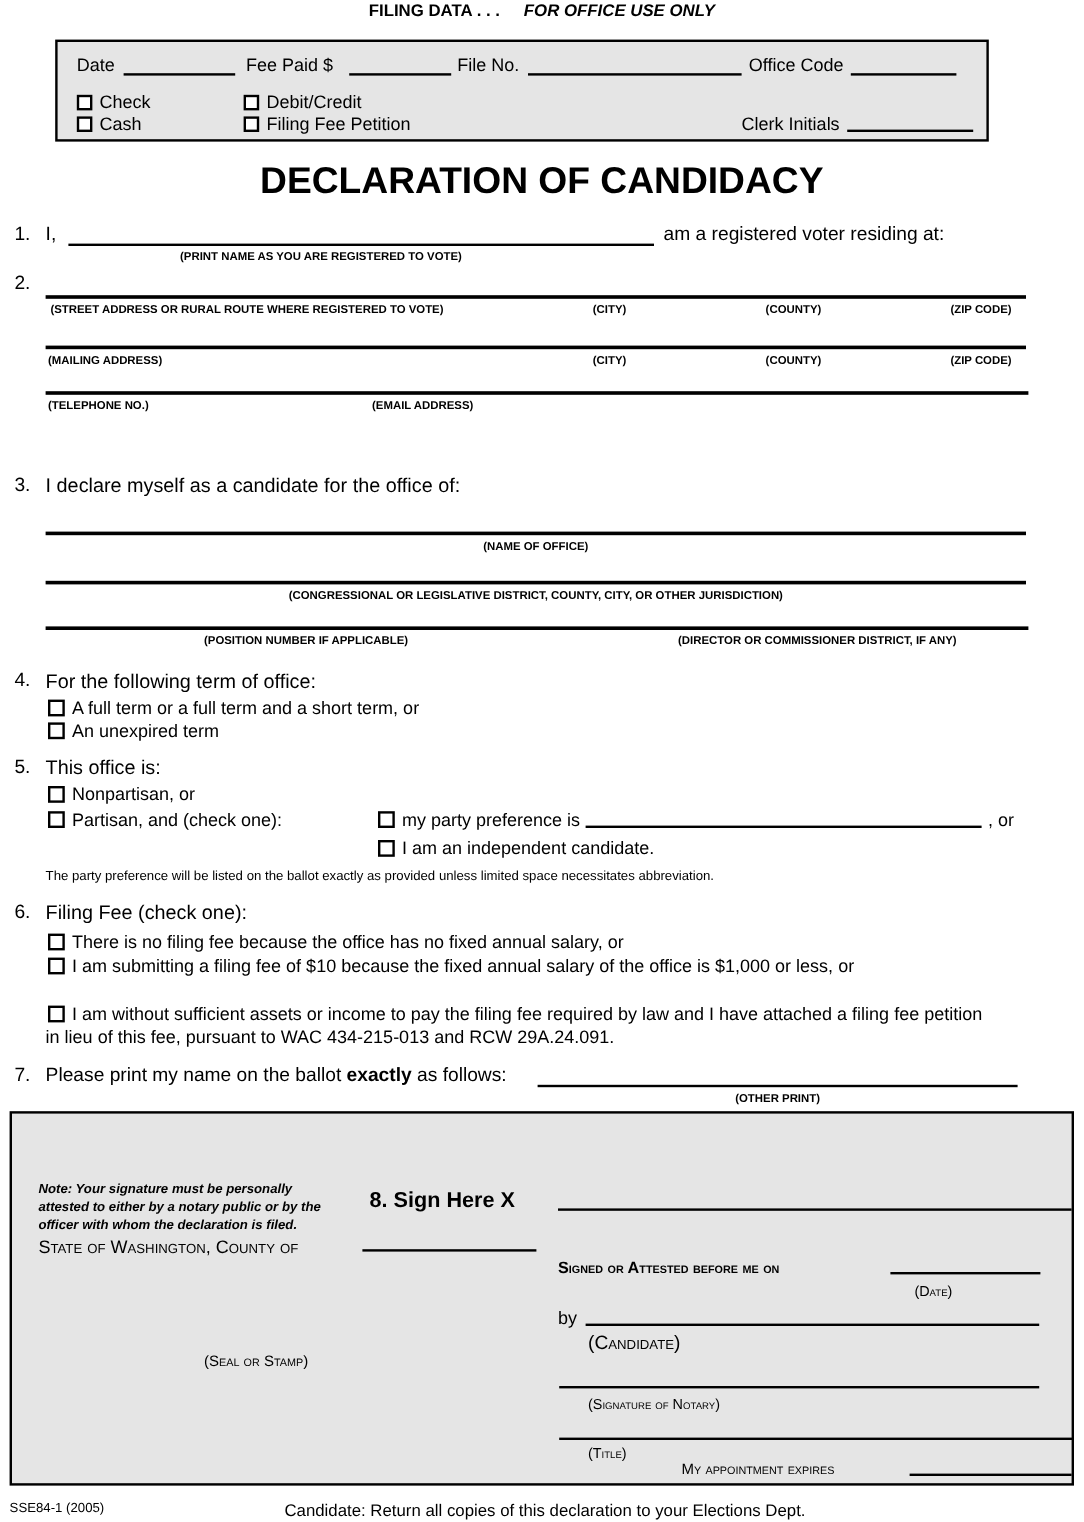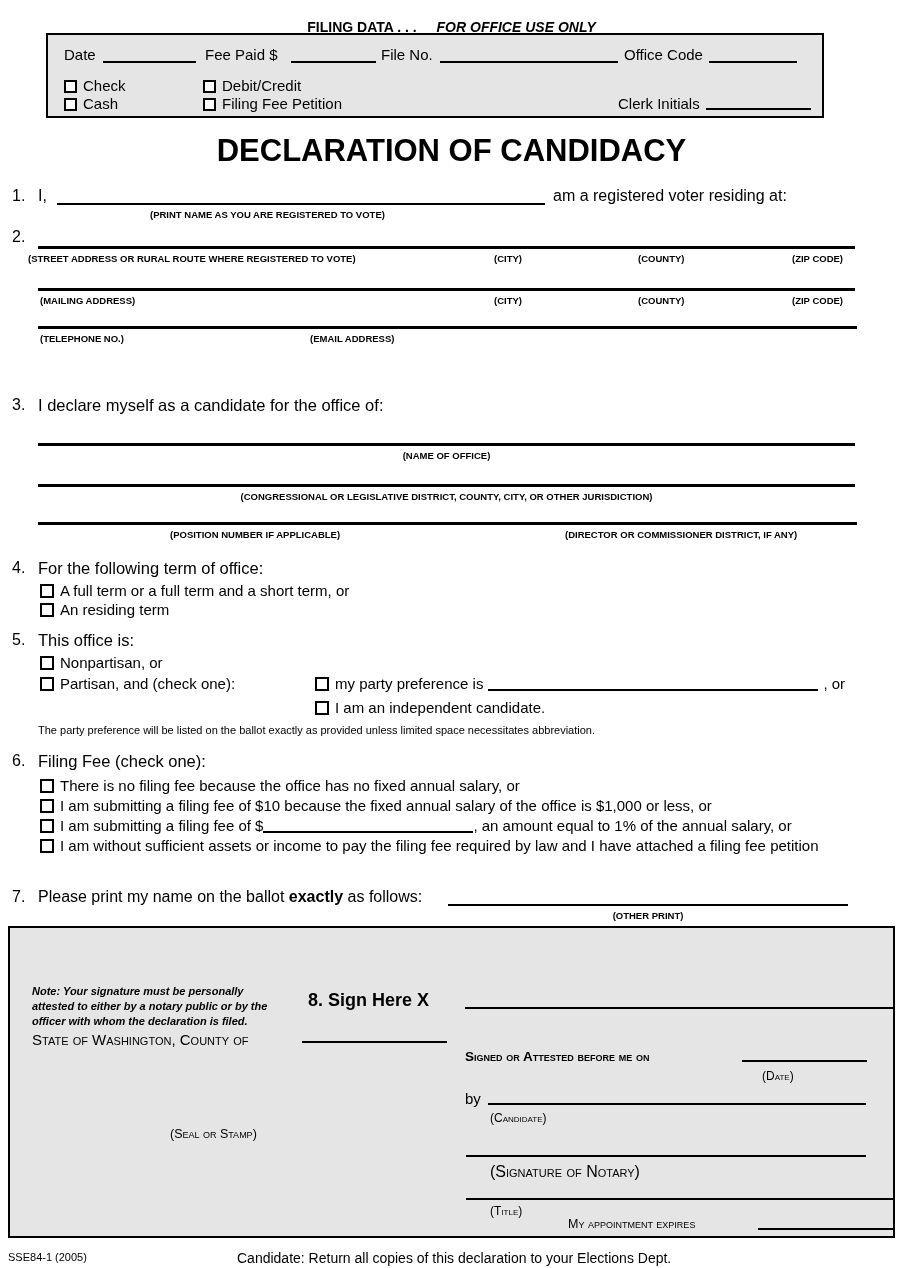--- a/index.html
+++ b/index.html
@@ -24,21 +24,21 @@
   .ital { font-style:italic; }
   .center { text-align:center; }
   .box  { position:absolute; border:2.5px solid #000; background:#e5e5e5; }
   .para { white-space:normal; line-height:1.35; }
 </style>
 </head>
 <body>
 
 <div class="page">
 
-  <div class="abs center" style="left:0; top:8; width:903px; font-size:14px; font-weight:bold;margin-top:19px;">
+  <div class="abs center" style="left:0; top:8; width:903px; font-size:14px; font-weight:bold;">
     <span>FILING DATA . . .</span>
     <span class="ital" style="margin-left:16px;">FOR OFFICE USE ONLY</span>
   </div>
 
   <div class="box" style="left:46px; top:33px; width:778px; height:85px;">
     <span class="abs t15" style="left:16px; top:11px;">Date</span>
     <span class="blank" style="left:55px; top:11px; width:93px; height:17px;"></span>
     <span class="abs t15" style="left:157px; top:11px;">Fee Paid $</span>
     <span class="blank" style="left:243px; top:11px; width:85px; height:17px;"></span>
     <span class="abs t15" style="left:333px; top:11px;">File No.</span>
@@ -57,21 +57,21 @@
   <div class="abs center bold" style="left:0; top:133px; width:903px; font-size:31px;">DECLARATION OF CANDIDACY</div>
 
   <span class="abs num" style="left:12px; top:187px;">1.</span>
   <span class="abs t16" style="left:38px; top:187px;">I,</span>
   <span class="blank" style="left:57px; top:187px; width:488px; height:18px;"></span>
   <span class="abs t16" style="left:553px; top:187px;">am a registered voter residing at:</span>
   <span class="abs cap" style="left:150px; top:209px;">(PRINT NAME AS YOU ARE REGISTERED TO VOTE)</span>
 
   <span class="abs num" style="left:12px; top:228px;">2.</span>
   <span class="uline" style="left:38px; top:232px; width:817px; height:17px;"></span>
-  <span class="abs cap" style="left:28px; top:253px;text-align:right;">(STREET ADDRESS OR RURAL ROUTE WHERE REGISTERED TO VOTE)</span>
+  <span class="abs cap" style="left:42px; top:253px;text-align:right;">(STREET ADDRESS OR RURAL ROUTE WHERE REGISTERED TO VOTE)</span>
   <span class="abs cap" style="left:494px; top:253px;">(CITY)</span>
   <span class="abs cap" style="left:638px; top:253px;">(COUNTY)</span>
   <span class="abs cap" style="left:792px; top:253px;">(ZIP CODE)</span>
 
   <span class="uline" style="left:38px; top:274px; width:817px; height:17px;"></span>
   <span class="abs cap" style="left:40px; top:295px;">(MAILING ADDRESS)</span>
   <span class="abs cap" style="left:494px; top:295px;">(CITY)</span>
   <span class="abs cap" style="left:638px; top:295px;">(COUNTY)</span>
   <span class="abs cap" style="left:792px; top:295px;">(ZIP CODE)</span>
 
@@ -86,62 +86,62 @@
   <div class="abs cap center" style="left:38px; top:450px; width:817px;">(NAME OF OFFICE)</div>
   <span class="uline" style="left:38px; top:470px; width:817px; height:17px;"></span>
   <div class="abs cap center" style="left:38px; top:491px; width:817px;">(CONGRESSIONAL OR LEGISLATIVE DISTRICT, COUNTY, CITY, OR OTHER JURISDICTION)</div>
   <span class="uline" style="left:38px; top:508px; width:819px; height:17px;"></span>
   <span class="abs cap" style="left:170px; top:529px;">(POSITION NUMBER IF APPLICABLE)</span>
   <span class="abs cap" style="left:565px; top:529px;">(DIRECTOR OR COMMISSIONER DISTRICT, IF ANY)</span>
 
   <span class="abs num" style="left:12px; top:559px;">4.</span>
   <span class="abs head" style="left:38px; top:559px;">For the following term of office:</span>
   <span class="abs t15" style="left:40px; top:582px;"><span class="cb"></span><span>A full term or a full term and a short term, or</span></span>
-  <span class="abs t15" style="left:40px; top:601px;"><span class="cb"></span><span>An residing term</span></span>
+  <span class="abs t15" style="left:40px; top:601px;"><span class="cb"></span><span>An unexpired term</span></span>
 
   <span class="abs num" style="left:12px; top:631px;">5.</span>
   <span class="abs head" style="left:38px; top:631px;">This office is:</span>
   <span class="abs t15" style="left:40px; top:654px;"><span class="cb"></span><span>Nonpartisan, or</span></span>
   <span class="abs t15" style="left:40px; top:675px;"><span class="cb"></span><span>Partisan, and (check one):</span></span>
   <span class="abs t15" style="left:315px; top:675px;"><span class="cb"></span><span>my party preference is</span><span class="iblank" style="width:330px; margin:0 5px;"></span><span>, or</span></span>
   <span class="abs t15" style="left:315px; top:699px;"><span class="cb"></span><span>I am an independent candidate.</span></span>
   <span class="abs" style="left:38px; top:724px; font-size:11px;">The party preference will be listed on the ballot exactly as provided unless limited space necessitates abbreviation.</span>
 
   <span class="abs num" style="left:12px; top:752px;">6.</span>
   <span class="abs head" style="left:38px; top:752px;">Filing Fee (check one):</span>
   <span class="abs t15" style="left:40px; top:777px;"><span class="cb"></span><span>There is no filing fee because the office has no fixed annual salary, or</span></span>
   <span class="abs t15" style="left:40px; top:797px;"><span class="cb"></span><span>I am submitting a filing fee of $10 because the fixed annual salary of the office is $1,000 or less, or</span></span>
-  <span class="abs t15" style="left:40px; top:817px;"><span class="cb"></span><span>I am submitting a filing fee of $</span><span class="iblank" style="width:210px;"></span><span>, an amount equal to 1% of the annual salary, or</span></span>
   <span class="abs t15" style="left:40px; top:837px;"><span class="cb"></span><span>I am without sufficient assets or income to pay the filing fee required by law and I have attached a filing fee petition</span></span>
+  <span class="abs t15" style="left:38px; top:856px;">in lieu of this fee, pursuant to WAC 434-215-013 and RCW 29A.24.091.</span>
 
   <span class="abs num" style="left:12px; top:888px;">7.</span>
   <span class="abs t16" style="left:38px; top:888px;"><span>Please print my name on the ballot</span> <span class="bold">exactly</span> <span>as follows:</span></span>
   <span class="blank" style="left:448px; top:888px; width:400px; height:18px;"></span>
   <div class="abs cap center" style="left:448px; top:910px; width:400px;">(OTHER PRINT)</div>
 
   <div class="box" style="left:8px; top:926px; width:887px; height:312px;">
     <div class="abs para bold ital" style="left:22px; top:56px; width:238px; font-size:11px;">Note: Your signature must be personally attested to either by a notary public or by the officer with whom the declaration is filed.</div>
     <span class="abs bold" style="left:298px; top:62px; font-size:18px;">8. Sign Here X</span>
     <span class="blank" style="left:455px; top:63px; width:428px; height:18px;"></span>
 
     <span class="abs sc t15" style="left:22px; top:103px;">State of Washington, County of</span>
     <span class="blank" style="left:292px; top:99px; width:145px; height:16px;"></span>
 
     <span class="abs sc bold" style="left:455px; top:121px; font-size:13.5px;">Signed or Attested before me on</span>
     <span class="blank" style="left:732px; top:118px; width:125px; height:16px;"></span>
     <span class="abs sc" style="left:752px; top:141px; font-size:12px;">(Date)</span>
 
     <span class="abs t15" style="left:455px; top:162px;">by</span>
     <span class="blank" style="left:478px; top:161px; width:378px; height:16px;"></span>
-    <span class="abs sc" style="left:480px; top:183px; font-size:12px;">(Candidate)</span>
+    <span class="abs sc" style="left:480px; top:183px; font-size:16px;">(Candidate)</span>
 
     <span class="abs sc" style="left:160px; top:199px; font-size:12.5px;">(Seal or Stamp)</span>
 
     <span class="blank" style="left:456px; top:213px; width:400px; height:16px;"></span>
-    <span class="abs sc" style="left:480px; top:235px; font-size:16px;">(Signature of Notary)</span>
+    <span class="abs sc" style="left:480px; top:235px; font-size:12px;">(Signature of Notary)</span>
 
     <span class="blank" style="left:456px; top:256px; width:428px; height:16px;"></span>
     <span class="abs sc" style="left:480px; top:276px; font-size:12px;">(Title)</span>
 
     <span class="abs sc" style="left:558px; top:289px; font-size:12.5px;">My appointment expires</span>
     <span class="blank" style="left:748px; top:286px; width:135px; height:16px;"></span>
   </div>
 
   <span class="abs" style="left:8px; top:1251px; font-size:11px;">SSE84-1 (2005)</span>
   <span class="abs" style="left:237px; top:1250px; font-size:14px;">Candidate: Return all copies of this declaration to your Elections Dept.</span>

